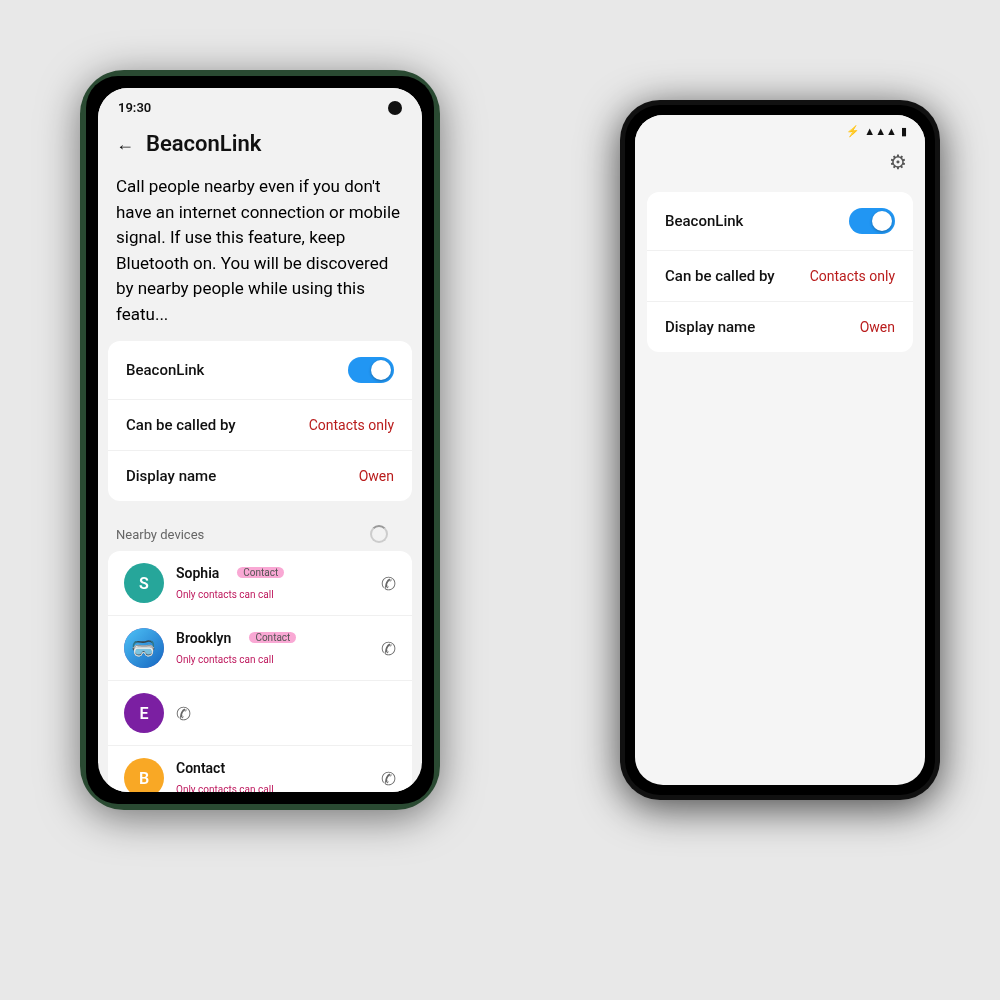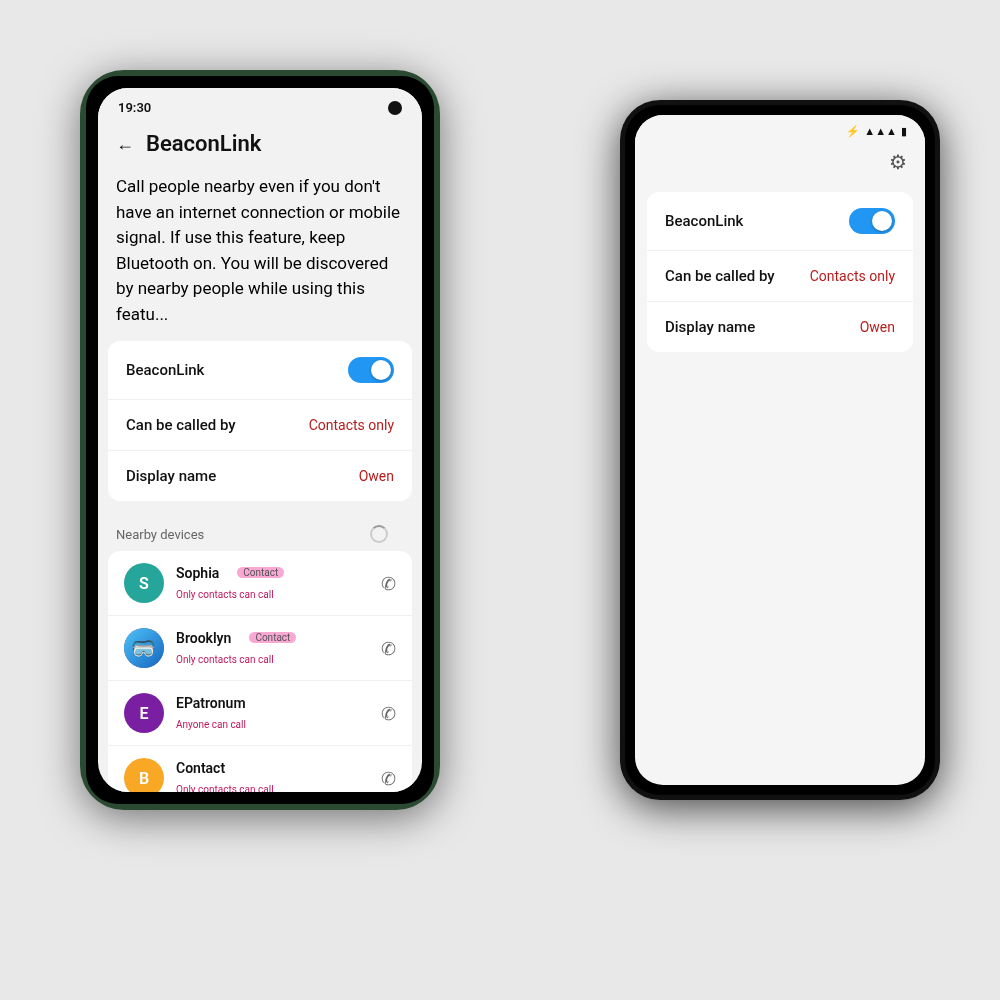--- a/index.html
+++ b/index.html
@@ -438,26 +438,20 @@
                 <span class="device-name">Brooklyn</span>
                 <span class="contact-badge">Contact</span>
               </div>
               <span class="device-subtitle">Only contacts can call</span>
             </div>
             <span class="call-icon">✆</span>
           </div>
 
           <div class="device-row">
             <div class="avatar avatar-epatronum">E</div>
-            <div class="device-info">
-              <div class="device-name-row">
-                <span class="device-name">EPatronum</span>
-              </div>
-              <span class="device-subtitle">Anyone can call</span>
-            </div>
             <span class="call-icon">✆</span>
           </div>
 
           <div class="device-row">
             <div class="avatar avatar-brooklyn">B</div>
             <div class="device-info">
               <div class="device-name-row">
                 <span class="device-name">Contact</span>
               </div>
               <span class="device-subtitle">Only contacts can call</span>

